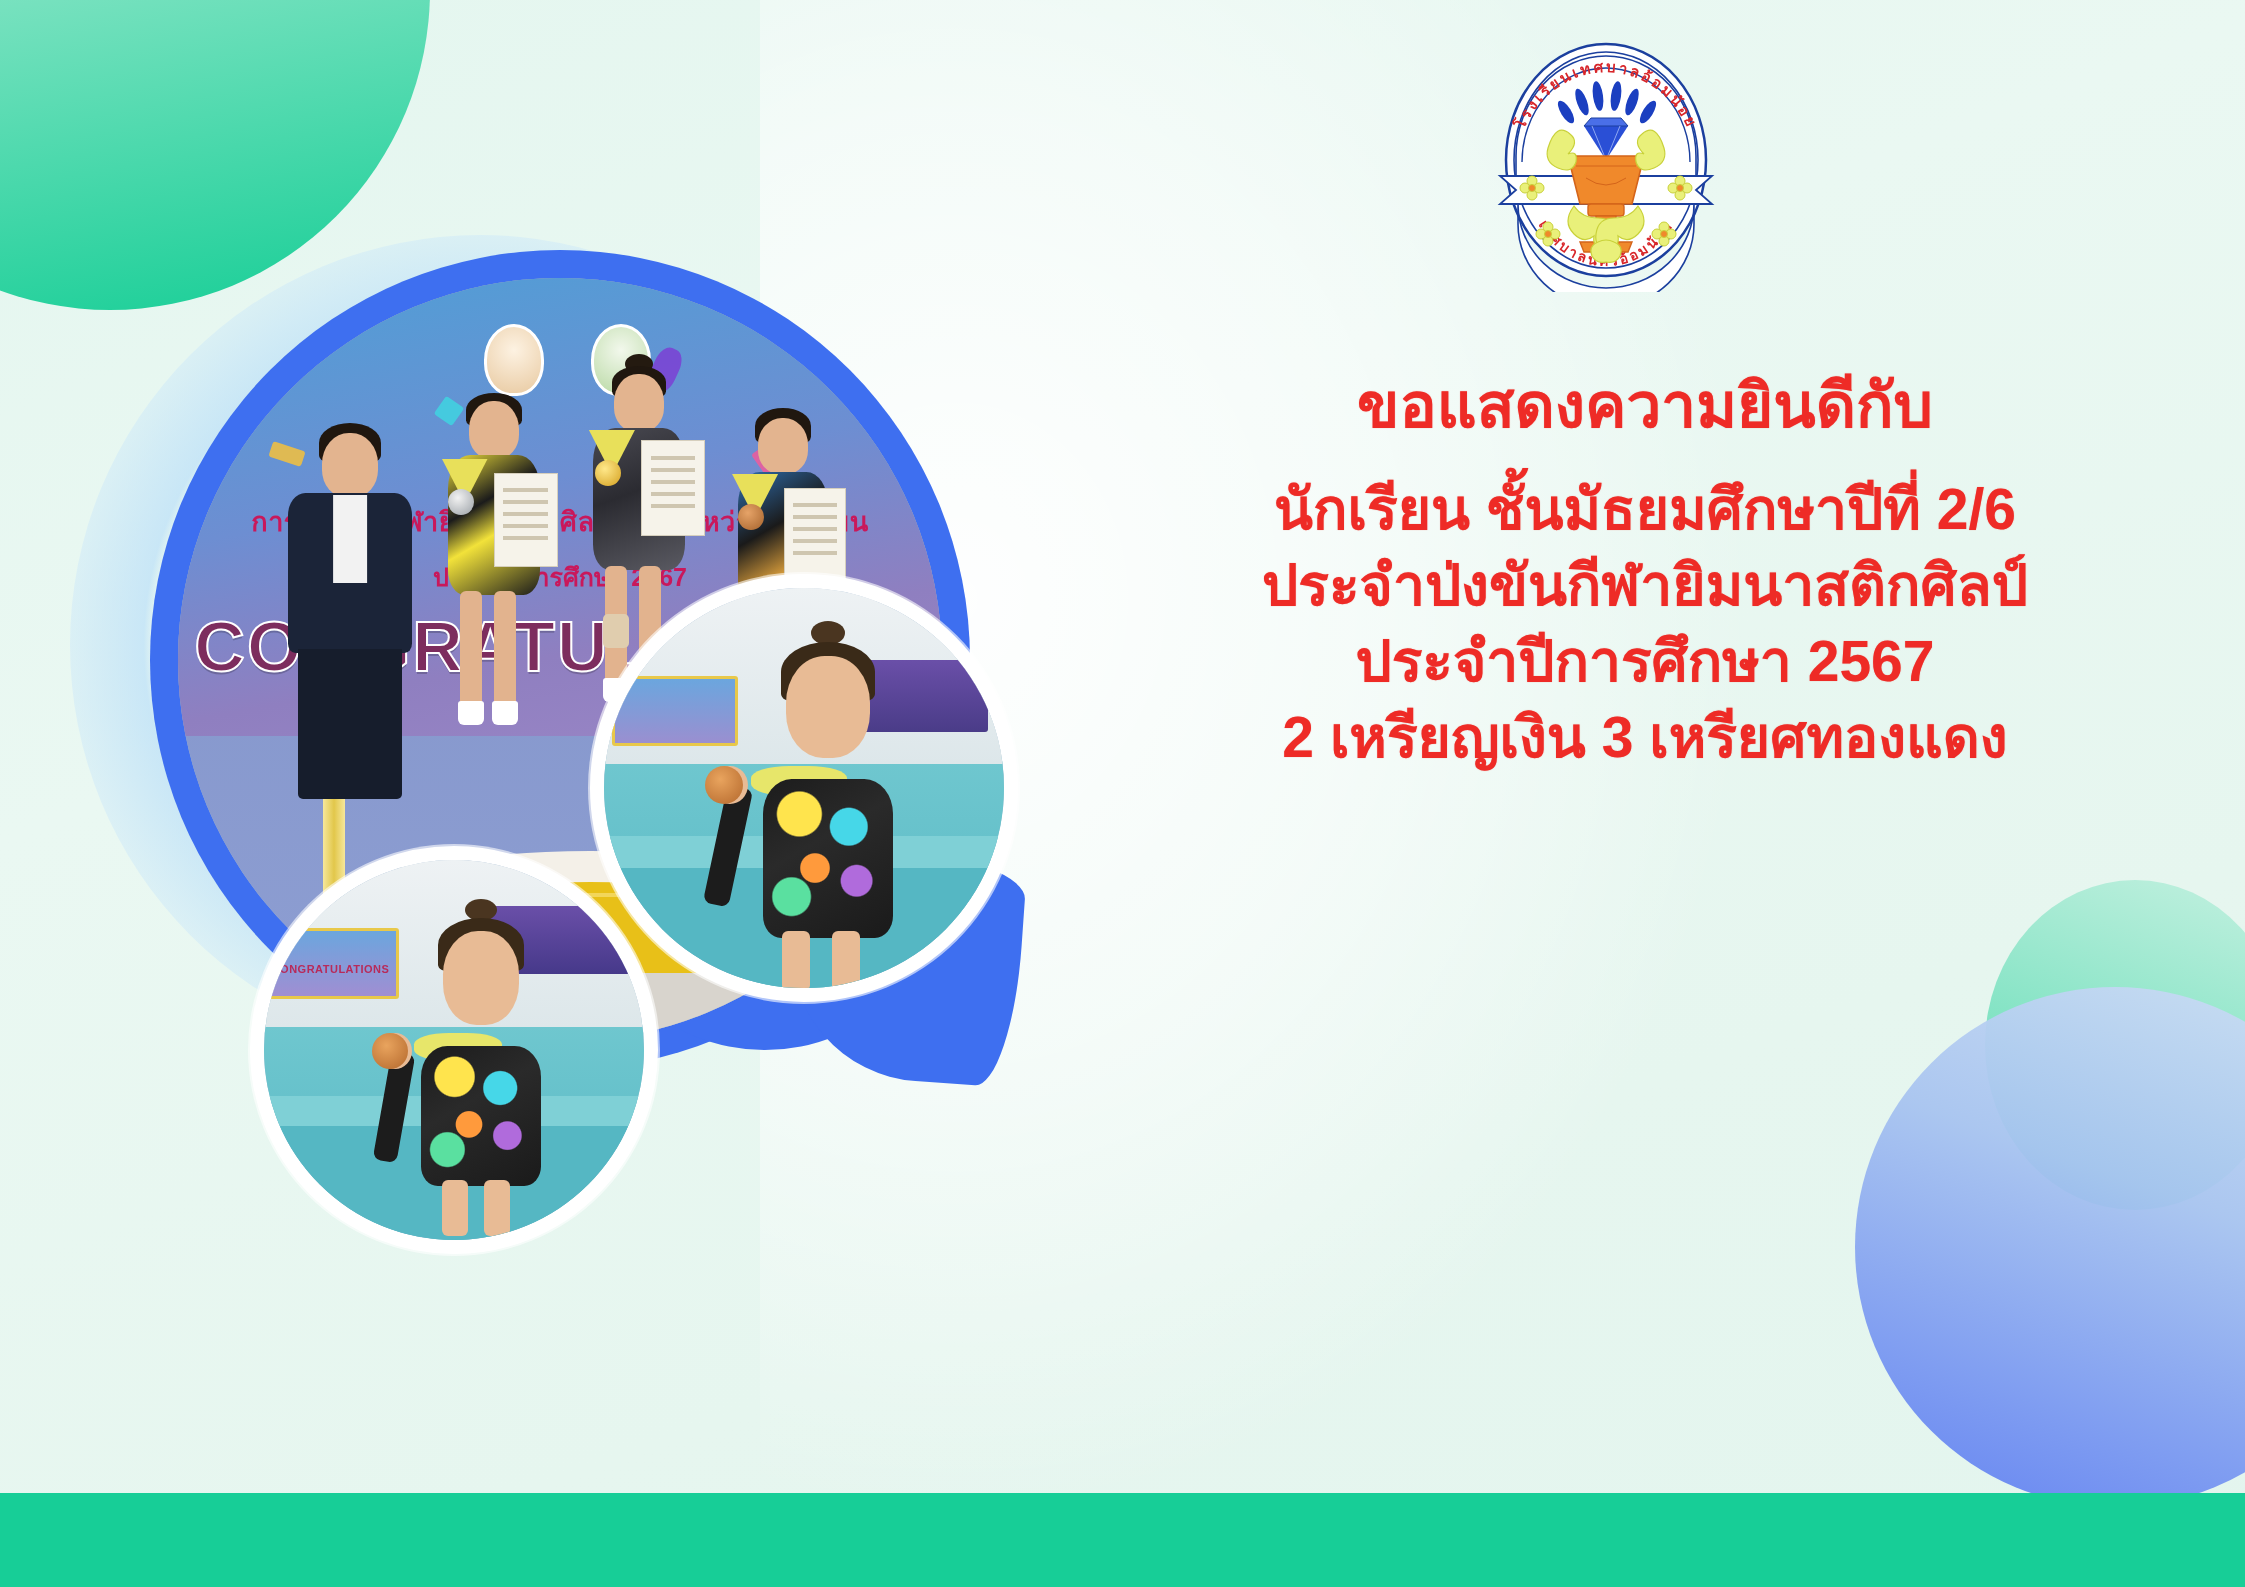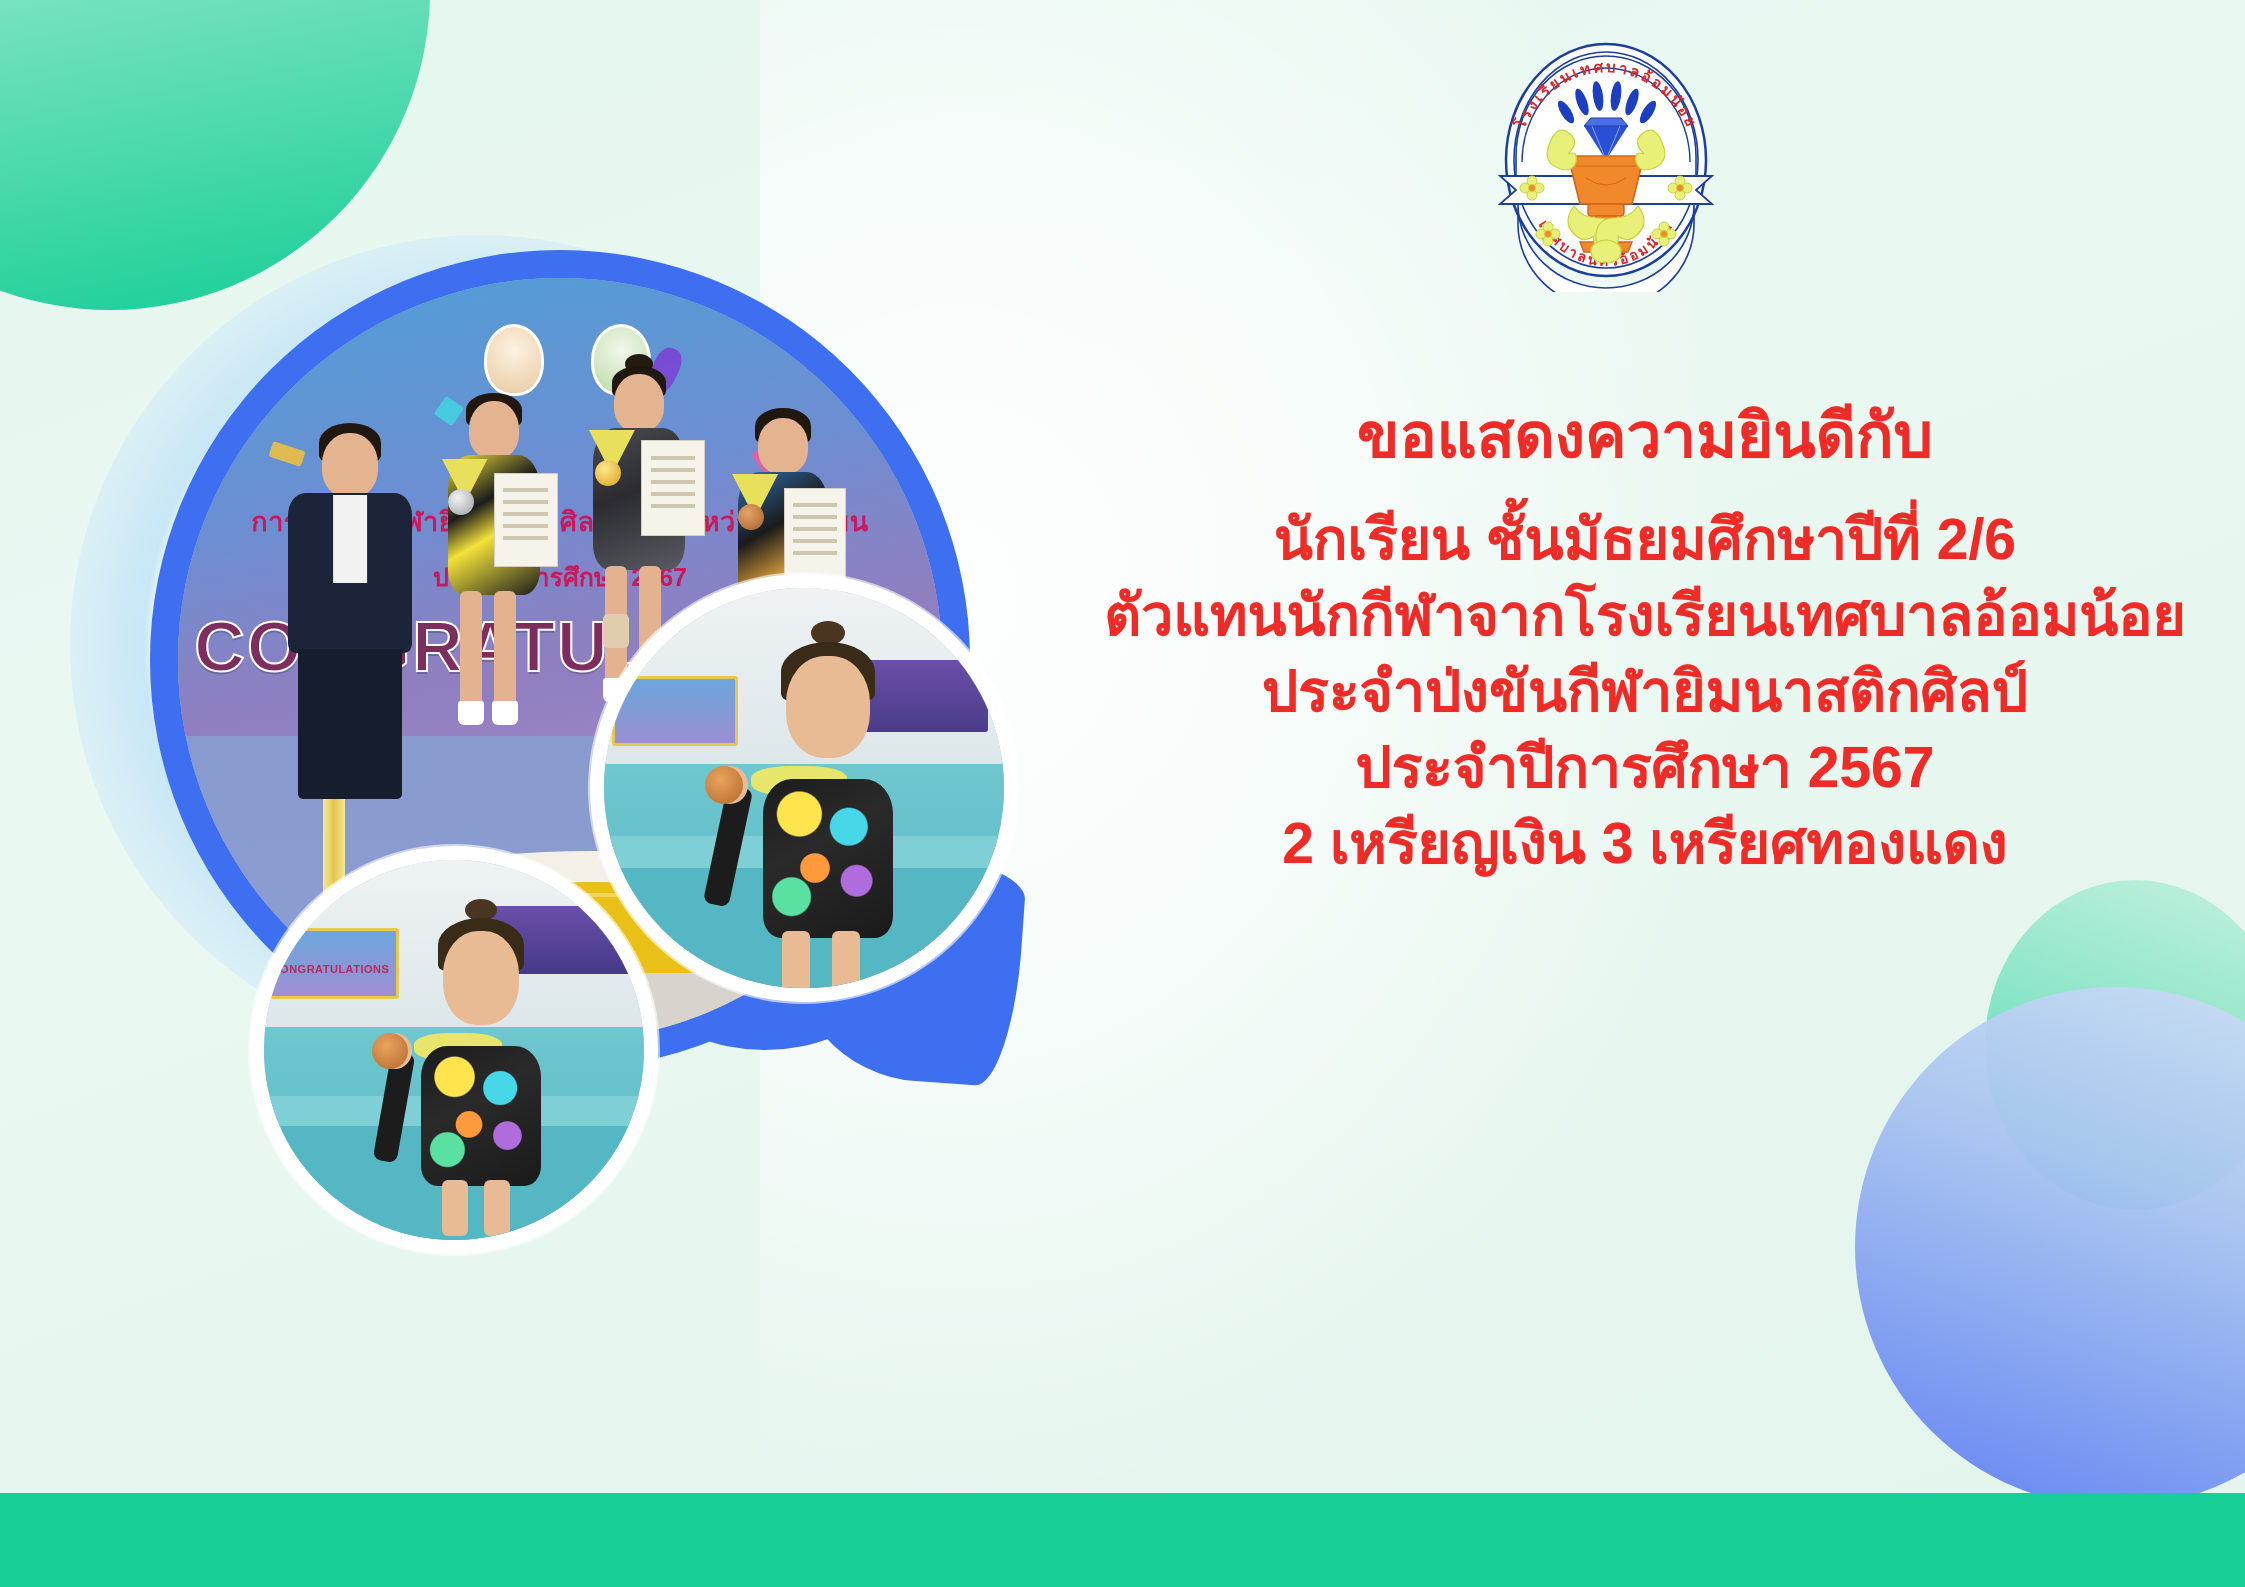--- a/index.html
+++ b/index.html
@@ -124,21 +124,20 @@
   .g-med{position:absolute;border-radius:50%;background:radial-gradient(circle at 40% 35%,#e9a45e,#b4682c);}
   .g-lanyard{position:absolute;background:#e7e66a;border-radius:40%;}
   .g-leg{position:absolute;border-radius:6px;background:#e8bb95;}
   
   .logo{position:absolute;left:1470px;top:28px;width:272px;height:264px;}
   
   .textblock{
     position:absolute;left:1075px;top:370px;width:1140px;text-align:center;
     color:#EE2B26;font-weight:700;line-height:1.16;
     text-shadow:0 0 1px rgba(238,43,38,.5);
-    margin-top:30px;
   }
   .tb-head{font-size:62px;letter-spacing:0px;}
   .tb-head .l{display:block;margin-bottom:4px;}
   .tb-body{margin-top:34px;font-size:57px;}
   .tb-body .l{display:block;margin-bottom:10px;}
 </style>
 </head>
 <body>
 
 <div class="bg-layer">
@@ -376,20 +375,19 @@
     </g>
   </svg>
 </div>
 
 <div class="textblock">
   <div class="tb-head">
     <span class="l">ขอแสดงความยินดีกับ</span>
   </div>
   <div class="tb-body">
     <span class="l">นักเรียน ชั้นมัธยมศึกษาปีที่ 2/6</span>
-    <span class="l">ตัวแทนนักกีฬาจากโรงเรียนเทศบาลอ้อมน้อย</span>
     <span class="l">ประจำป่งขันกีฬายิมนาสติกศิลป์</span>
     <span class="l">ประจำปีการศึกษา 2567</span>
     <span class="l">2 เหรียญเงิน 3 เหรียศทองแดง</span>
   </div>
 </div>
 
 <div class="bottom-bar"></div>
 
 </body></html>

